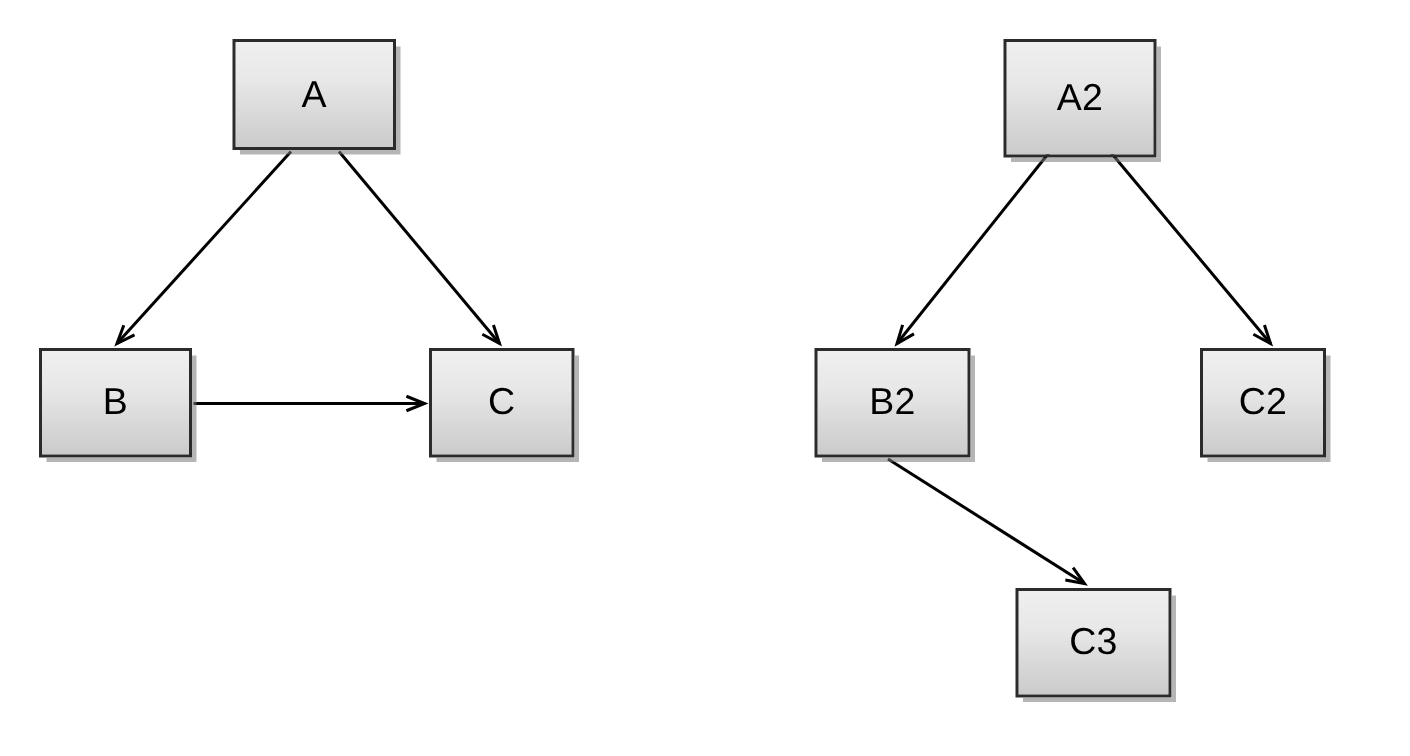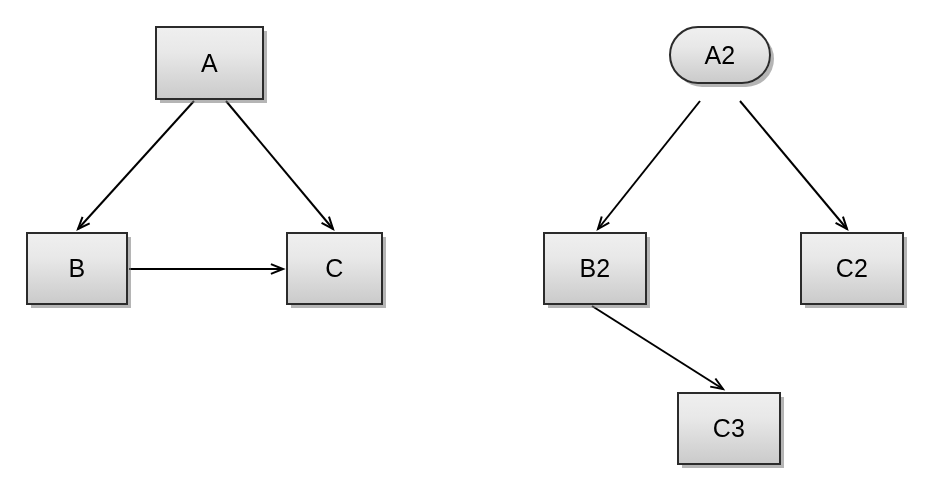--- a/index.html
+++ b/index.html
@@ -81,27 +81,27 @@
   <div id="node-layer">
       <div class="node" style="left: 155px; top: 26px; width: 109px; height: 74px;">
         <span class="node-label">A</span>
       </div>
       <div class="node" style="left: 26px; top: 232px; width: 102px; height: 73px;">
         <span class="node-label">B</span>
       </div>
       <div class="node" style="left: 286px; top: 232px; width: 97px; height: 73px;">
         <span class="node-label">C</span>
       </div>
-      <div class="node" style="left: 669px; top: 26px; width: 102px; height: 58px; border-radius: 30px;">
+      <div class="node" style="left: 669px; top: 26px; width: 102px; height: 79px;">
         <span class="node-label">A2</span>
       </div>
       <div class="node" style="left: 543px; top: 232px; width: 104px; height: 73px;">
         <span class="node-label">B2</span>
       </div>
-      <div class="node" style="left: 800px; top: 232px; width: 104px; height: 73px;">
+      <div class="node" style="left: 800px; top: 232px; width: 84px; height: 73px;">
         <span class="node-label">C2</span>
       </div>
       <div class="node" style="left: 677px; top: 392px; width: 104px; height: 73px;">
         <span class="node-label">C3</span>
       </div>
     </div>
 
 </div>
 
 </body></html>

